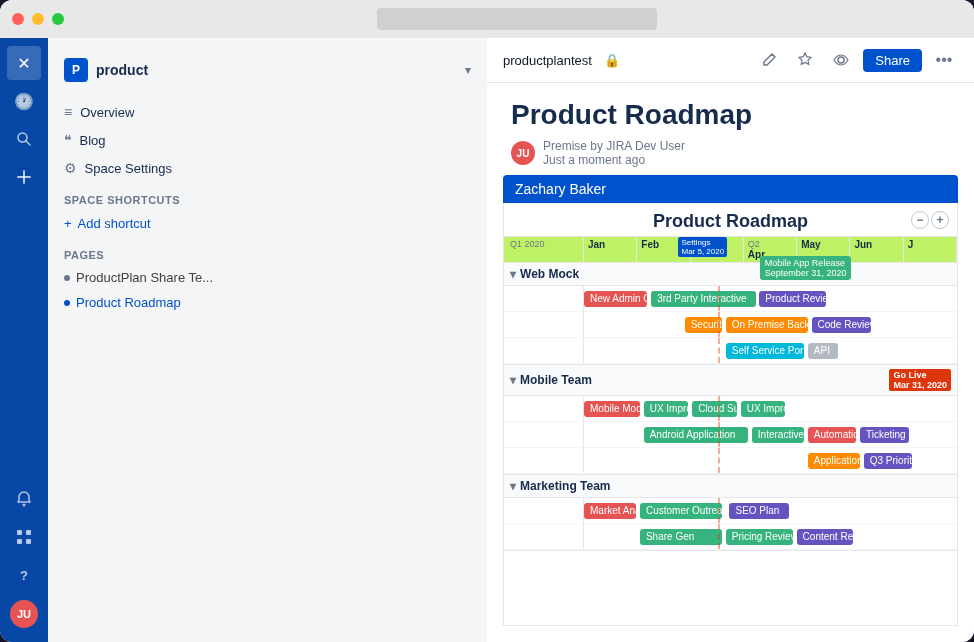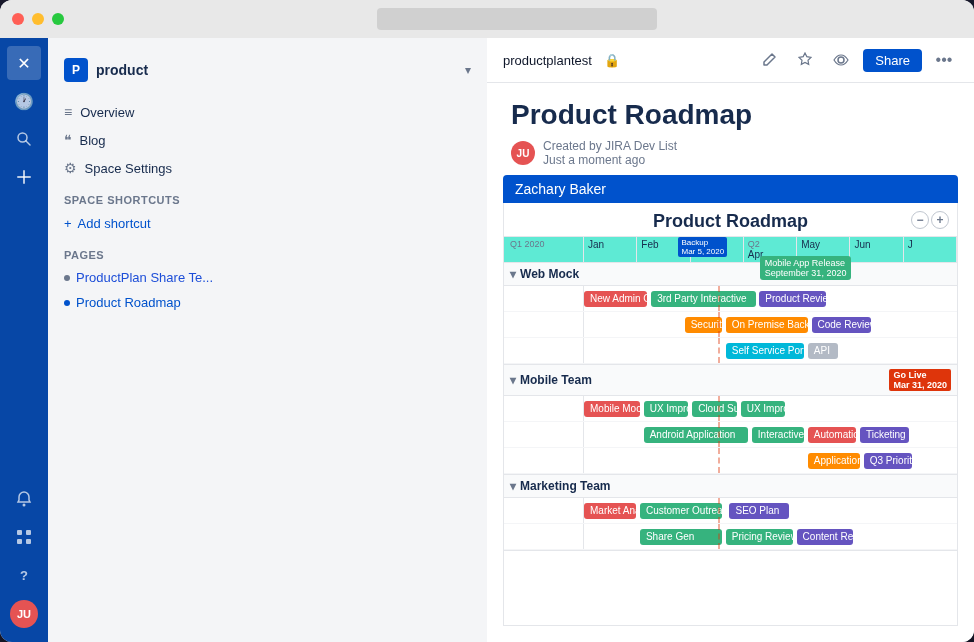--- a/index.html
+++ b/index.html
@@ -157,21 +157,21 @@
       padding: 12px 8px 4px;
     }
     .page-item {
       display: flex;
       align-items: center;
       gap: 6px;
       padding: 5px 8px;
       border-radius: 4px;
       cursor: pointer;
       font-size: 13px;
-      color: #1d4ed8;
+      color: #404040;
     }
     .page-item.active { color: #0052cc; font-weight: 500; }
     .page-dot { width: 6px; height: 6px; border-radius: 50%; background: #6b778c; flex-shrink: 0; }
     .page-dot.active { background: #0052cc; }
     .avatar-icon {
       width: 28px; height: 28px; border-radius: 50%;
       background: #e55353;
       display: flex; align-items: center; justify-content: center;
       color: white; font-size: 11px; font-weight: bold;
     }
@@ -293,42 +293,42 @@
       border: 1px solid #c1c7d0;
       background: white;
       display: flex; align-items: center; justify-content: center;
       cursor: pointer;
       font-size: 12px;
       color: #6b778c;
     }
     .timeline-header {
       display: flex;
       border-bottom: 1px solid #e4e6ea;
-      background: #5eead4;
+      background: #bef264;
     }
     .timeline-label-col {
       width: 80px;
       flex-shrink: 0;
       border-right: 1px solid #e4e6ea;
       padding: 2px 6px;
       font-size: 10px;
       color: #6b778c;
     }
     .timeline-months {
       flex: 1;
       display: flex;
     }
     .month-header {
       flex: 1;
       padding: 2px 4px;
       border-right: 1px solid #e4e6ea;
       font-size: 10px;
     }
     .month-q { color: #6b778c; font-size: 9px; }
-    .month-name { font-weight: 400; color: #172b4d; }
+    .month-name { font-weight: 700; color: #172b4d; }
     .roadmap-body {
       overflow-y: auto;
       flex: 1;
     }
     .team-row {
       border-bottom: 1px solid #e4e6ea;
     }
     .team-header-row {
       display: flex;
       align-items: center;
@@ -514,21 +514,21 @@
         </div>
       </div>
 
       <div class="page-title-area">
         <div class="page-title">Product Roadmap</div>
         <div class="author-line">
           <div class="author-avatar">
             <span>JU</span>
           </div>
           <div class="author-info">
-            <div>Created by JIRA Dev List</div>
+            <div>Premise by JIRA Dev User</div>
             <div>Just a moment ago</div>
           </div>
         </div>
       </div>
 
       <div class="roadmap-container">
         <div class="user-banner">Zachary Baker</div>
         <div class="roadmap-chart">
 
           <div class="roadmap-title-bar">
@@ -548,21 +548,21 @@
                 <div class="month-name">Jan</div>
               </div>
               <div class="month-header">
                 <div class="month-name">Feb</div>
               </div>
               <div class="month-header" style="position:relative">
                 <div class="month-name">Ma</div>
 
                 <div style="position:absolute;top:0;right:30%;z-index:10;">
                   <div style="background:#0052cc;color:white;font-size:8px;padding:1px 3px;border-radius:2px;white-space:nowrap;">
-                    <span>Backup</span><br>
+                    <span>Settings</span><br>
                     <span>Mar 5, 2020</span>
                   </div>
                 </div>
               </div>
               <div class="month-header">
                 <div class="month-q">Q2</div>
                 <div class="month-name">Apr</div>
               </div>
               <div class="month-header" style="position:relative">
                 <div class="month-name">May</div>

